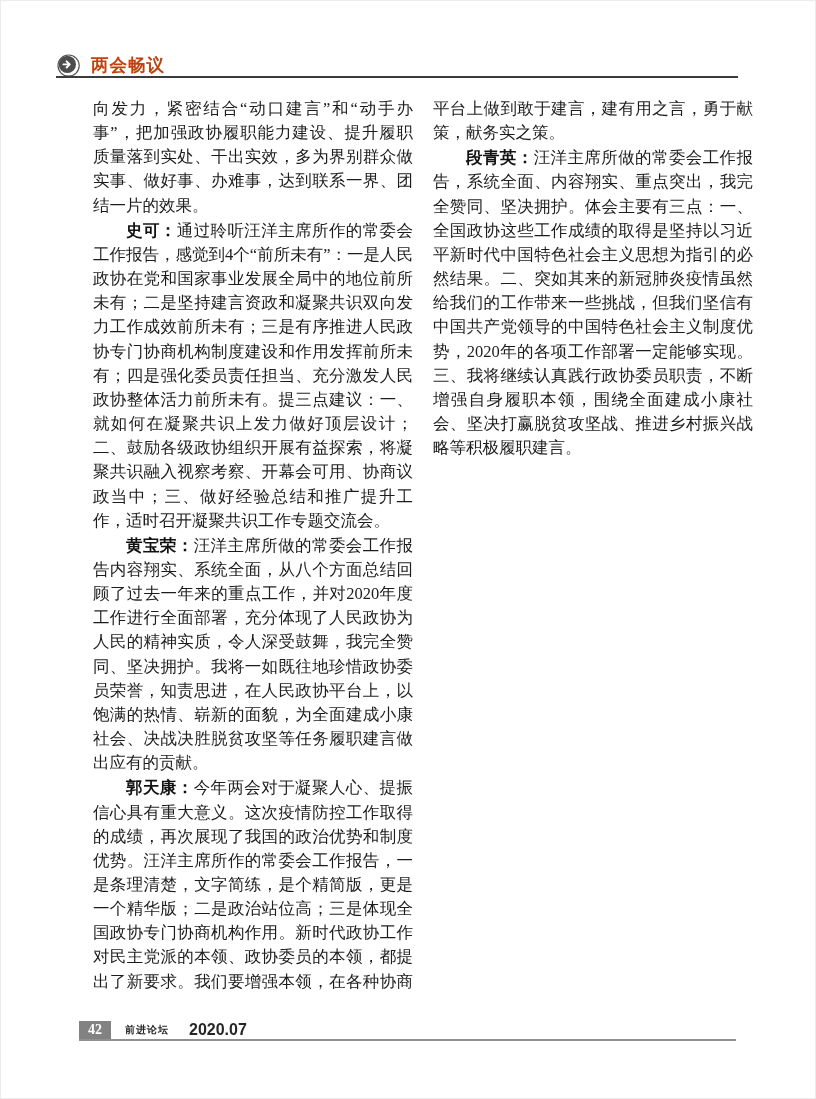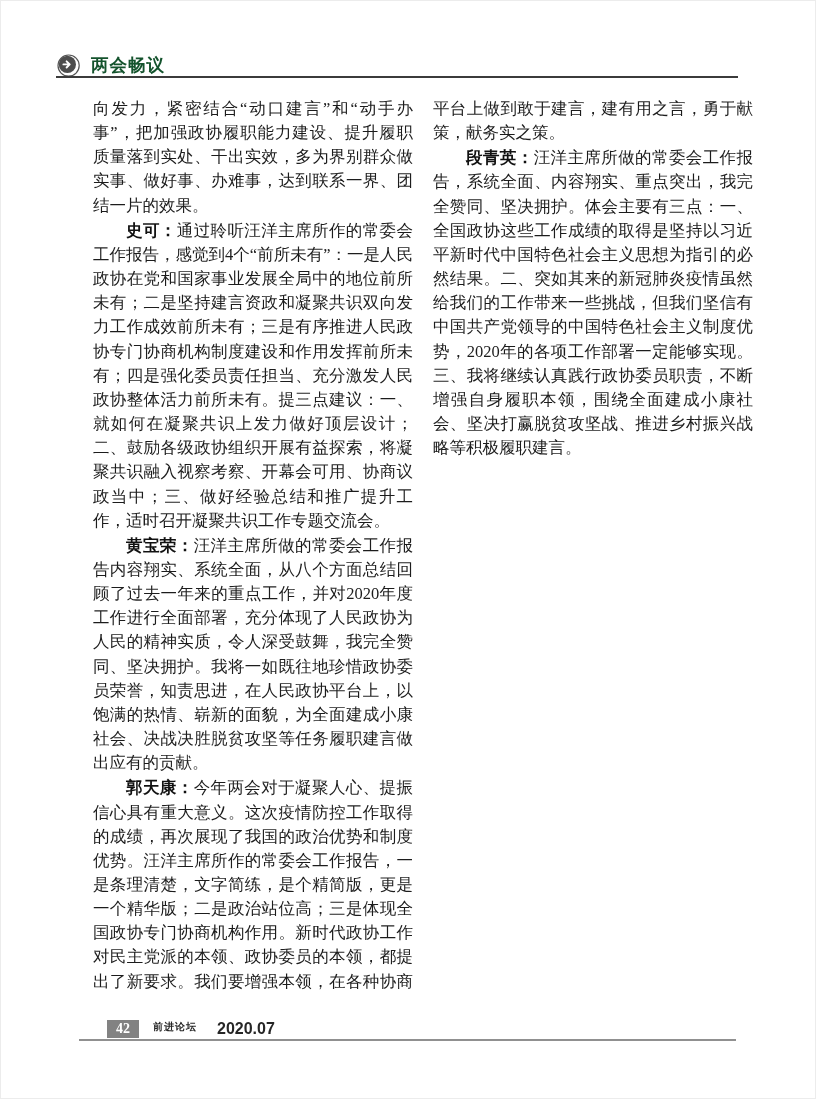--- a/index.html
+++ b/index.html
@@ -11,38 +11,38 @@
     box-sizing:border-box;
     overflow:hidden;
     font-family:"Liberation Serif","DejaVu Serif",serif;
   }
   
   .header{position:absolute;left:55px;top:51px;height:26px;display:flex;align-items:center;}
   .header .icon{width:24px;height:24px;display:block;}
   .header .label{
     margin-left:11px;
     font-family:"Liberation Sans","DejaVu Sans",sans-serif;
-    font-weight:bold;font-size:17.5px;color:#14532d;letter-spacing:1px;
+    font-weight:bold;font-size:17.5px;color:#c2410c;letter-spacing:1px;
   }
   .header-rule{position:absolute;left:55px;top:75px;width:682px;height:2px;background:#3b3b3b;}
   
   .article{
     position:absolute;left:92px;top:96px;width:660px;height:898px;
     column-count:2;column-gap:20px;column-fill:auto;
     font-size:16.5px;line-height:24.15px;color:#1c1c1c;
     text-align:justify;word-break:break-all;overflow:hidden;
   }
   .article p{margin:0;text-indent:2em;}
   .article p.continuation{text-indent:0;}
   .article .speaker{
     font-family:"Liberation Sans","DejaVu Sans",sans-serif;
     font-weight:bold;color:#111;
   }
   
-  .footer{position:absolute;left:78px;top:1019px;height:19px;display:flex;align-items:flex-start;margin-left:28px;}
+  .footer{position:absolute;left:78px;top:1019px;height:19px;display:flex;align-items:center;}
   .footer .pagenum{
     background:#828282;color:#ffffff;
     font-family:"Liberation Serif","DejaVu Serif",serif;font-weight:bold;
     font-size:14px;line-height:18px;padding:0 9px;height:18px;display:inline-block;
   }
   .footer .journal{
     margin-left:14px;
     font-family:"Liberation Sans","DejaVu Sans",sans-serif;
     font-weight:bold;font-size:10px;color:#262626;letter-spacing:1px;
   }

